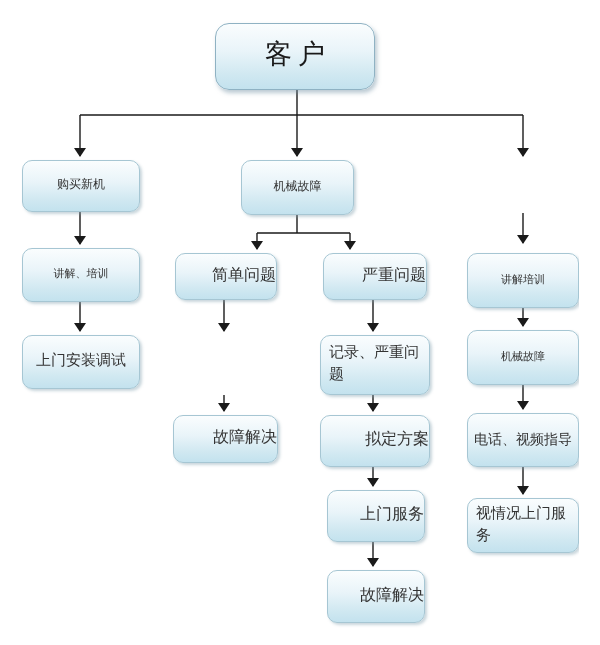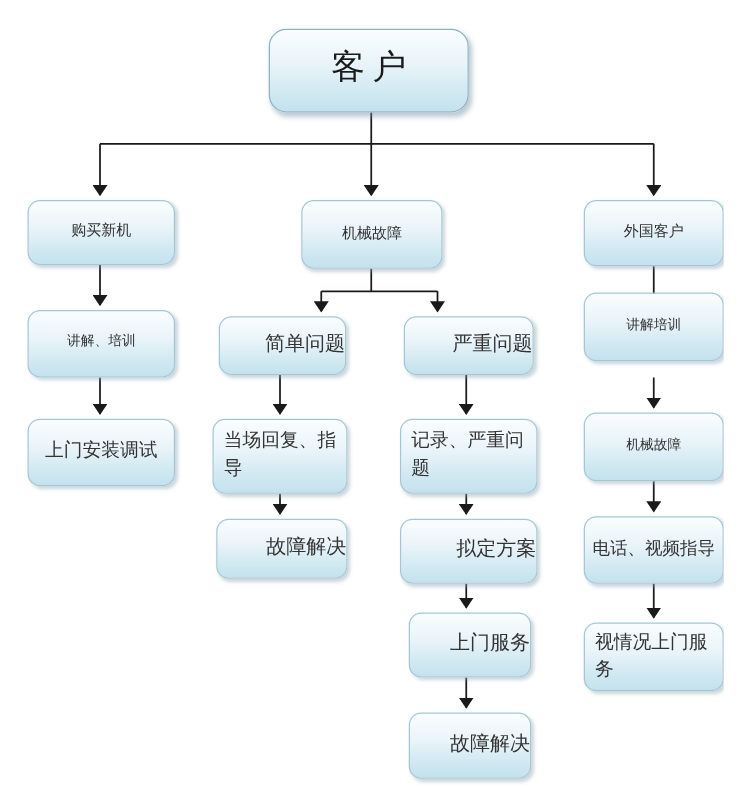--- a/index.html
+++ b/index.html
@@ -91,47 +91,41 @@
     <span>上门安装调试</span>
   </div>
 
   <div class="node fs18 nowrap" style="left:241px;top:160px;width:113px;height:55px;">
     <span>机械故障</span>
   </div>
 
   <div class="node fs16 nowrap" style="left:175px;top:253px;width:102px;height:47px;">
     <span>简单问题</span>
   </div>
-  <div class="node fs15 wrap" style="left:170px;top:335px;width:108px;height:60px;">
-    <span>当场回复、指导</span>
-  </div>
   <div class="node fs16 nowrap" style="left:173px;top:415px;width:105px;height:48px;">
     <span>故障解决</span>
   </div>
 
   <div class="node fs16 nowrap" style="left:323px;top:253px;width:104px;height:47px;">
     <span>严重问题</span>
   </div>
   <div class="node fs15 wrap" style="left:320px;top:335px;width:110px;height:60px;">
     <span>记录、严重问题</span>
   </div>
   <div class="node fs16 nowrap" style="left:320px;top:415px;width:110px;height:52px;">
     <span>拟定方案</span>
   </div>
   <div class="node fs16 nowrap" style="left:327px;top:490px;width:98px;height:52px;">
     <span>上门服务</span>
   </div>
   <div class="node fs16 nowrap" style="left:327px;top:570px;width:98px;height:53px;">
     <span>故障解决</span>
   </div>
 
-  <div class="node fs18 nowrap" style="left:467px;top:160px;width:112px;height:53px;">
-    <span>外国客户</span>
-  </div>
-  <div class="node fs17 nowrap" style="left:467px;top:234px;width:112px;height:55px;">
+  <div class="node fs17 nowrap" style="left:467px;top:253px;width:112px;height:55px;">
     <span>讲解培训</span>
   </div>
   <div class="node fs17 nowrap" style="left:467px;top:330px;width:112px;height:55px;">
     <span>机械故障</span>
   </div>
   <div class="node fs14 nowrap" style="left:467px;top:413px;width:112px;height:54px;">
     <span>电话、视频指导</span>
   </div>
   <div class="node fs15 wrap" style="left:467px;top:498px;width:112px;height:55px;">
     <span>视情况上门服务</span>

